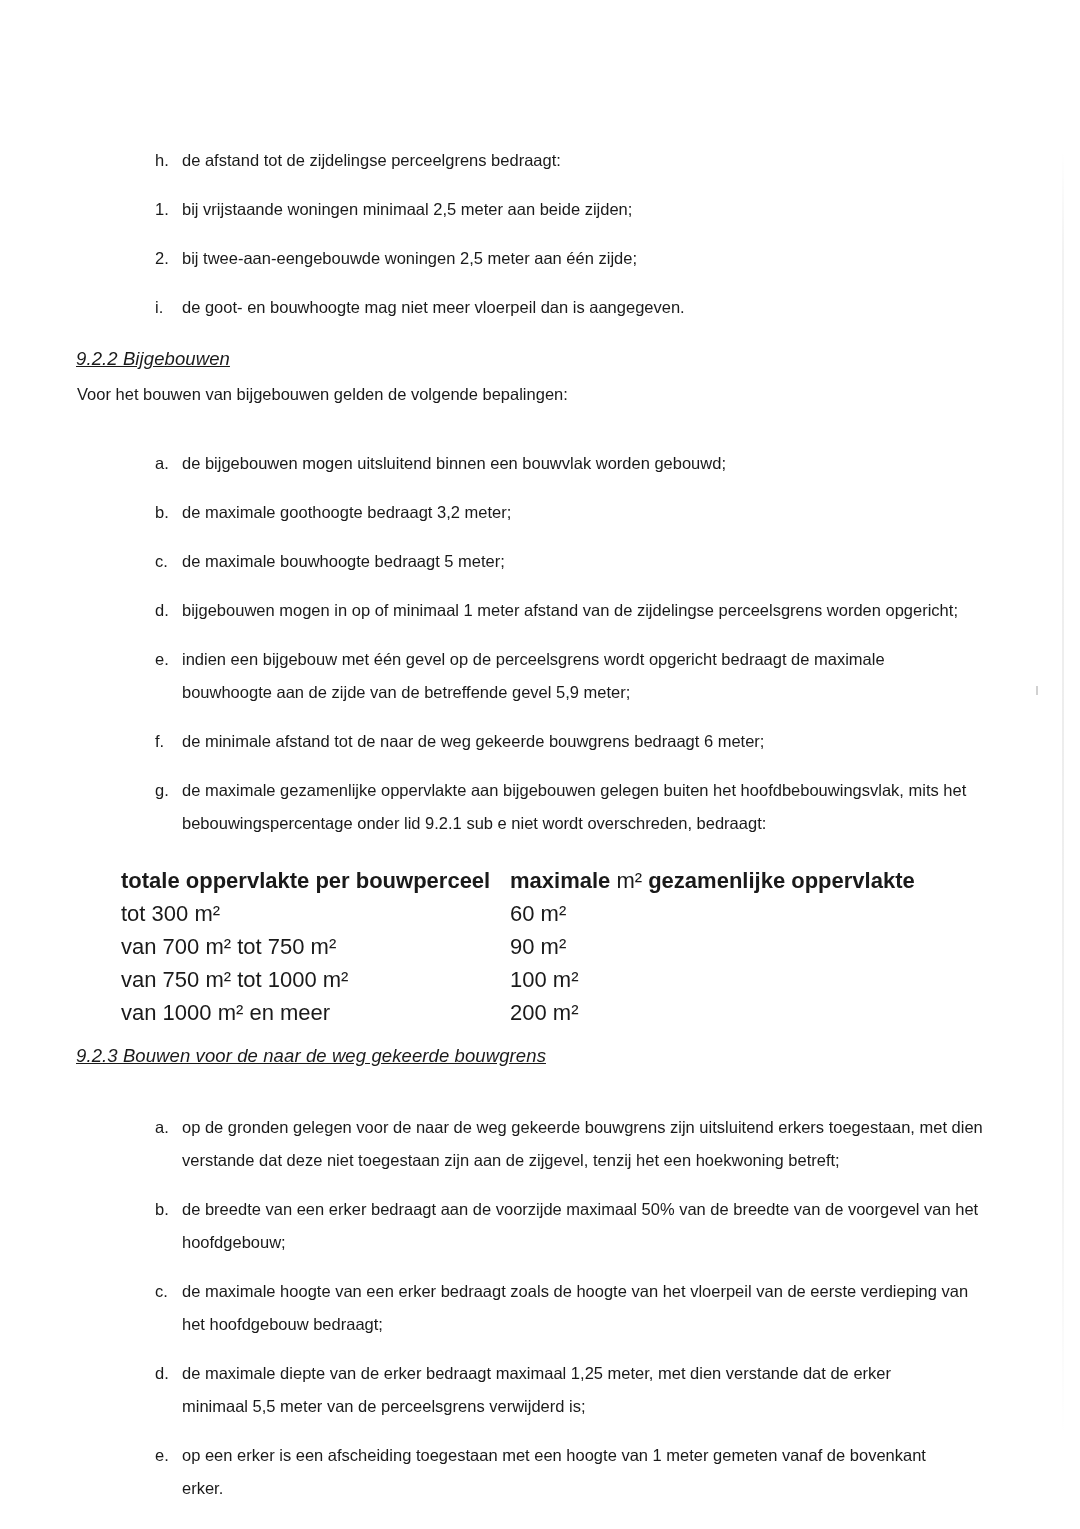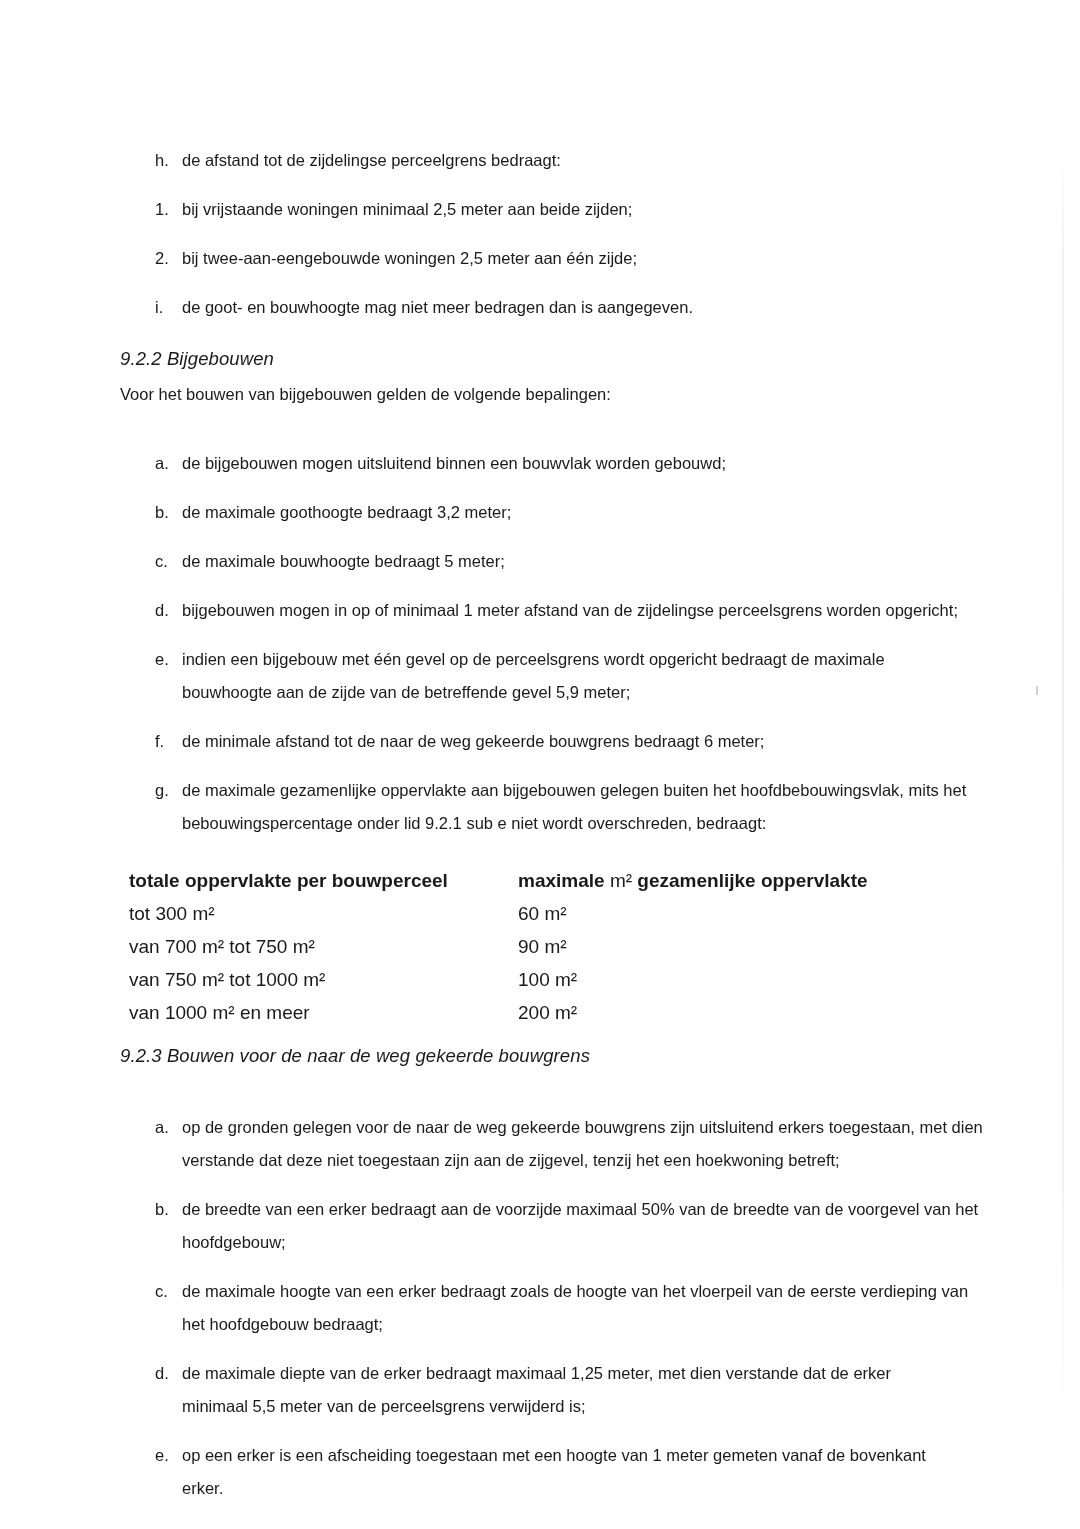--- a/index.html
+++ b/index.html
@@ -92,41 +92,41 @@
     padding-left: 27px;
     max-width: 800px;
   }
 
   .section-heading {
     font-size: 18.5px;
     font-style: italic;
     font-weight: normal;
     letter-spacing: 0.1px;
     margin: 0;
-    padding-left: 120px;
+    padding-left: 76px;
+    text-decoration: underline;
   }
   .body-para {
     font-size: 16.5px;
     line-height: 33px;
     margin: 0;
-    padding-left: 120px;
+    padding-left: 77px;
     max-width: 830px;
   }
 
   
   .ptable {
     position: relative;
     padding-left: 121px;
   }
   .ptable .trow {
     position: relative;
     height: 33px;
-    font-size: 19px;
+    font-size: 22px;
     line-height: 33px;
-    margin-left: 8px;
   }
   .ptable .c1 {
     position: absolute;
     left: 0;
     top: 0;
   }
   .ptable .c2 {
     position: absolute;
     left: 389px;
     top: 0;
@@ -166,21 +166,21 @@
           <span class="ltext">bij vrijstaande woningen minimaal 2,5 meter aan beide zijden;</span>
         </div>
         <div class="lrow">
           <span class="marker">2.</span>
           <span class="ltext">bij twee-aan-eengebouwde woningen 2,5 meter aan één zijde;</span>
         </div>
       </div>
 
       <div class="lrow">
         <span class="marker">i.</span>
-        <span class="ltext">de goot- en bouwhoogte mag niet meer bedragen dan is aangegeven.</span>
+        <span class="ltext">de goot- en bouwhoogte mag niet meer vloerpeil dan is aangegeven.</span>
       </div>
     </div>
 
     <div class="sp-24"></div>
 
     <h2 class="section-heading">9.2.2 Bijgebouwen</h2>
     <div class="sp-8"></div>
     <p class="body-para">Voor het bouwen van bijgebouwen gelden de volgende bepalingen:</p>
 
     <div class="sp-20"></div>

